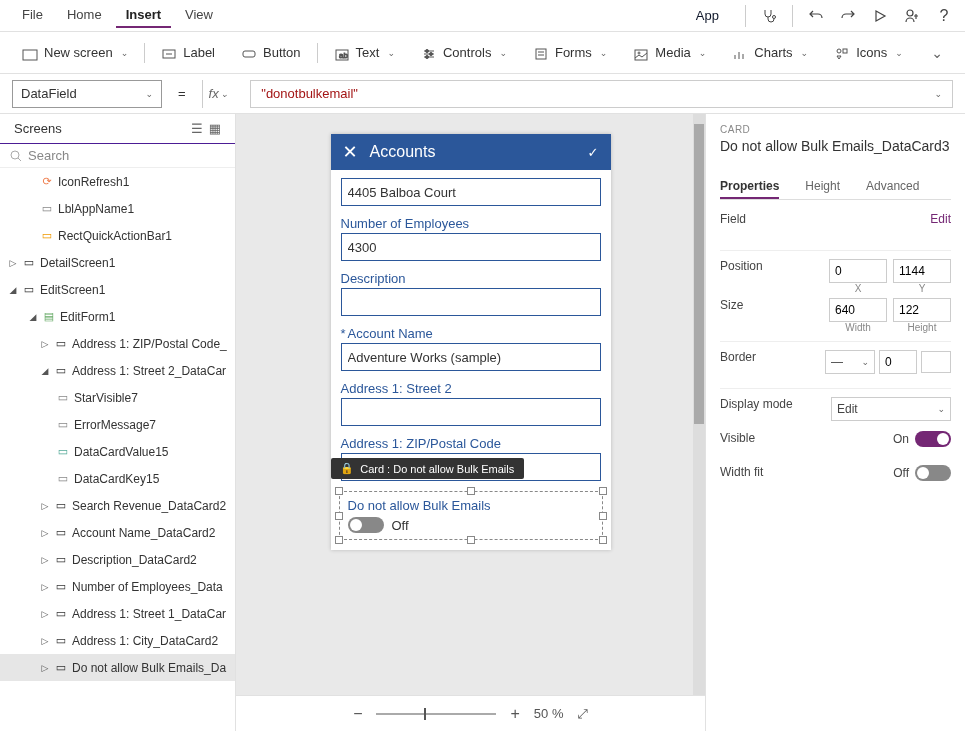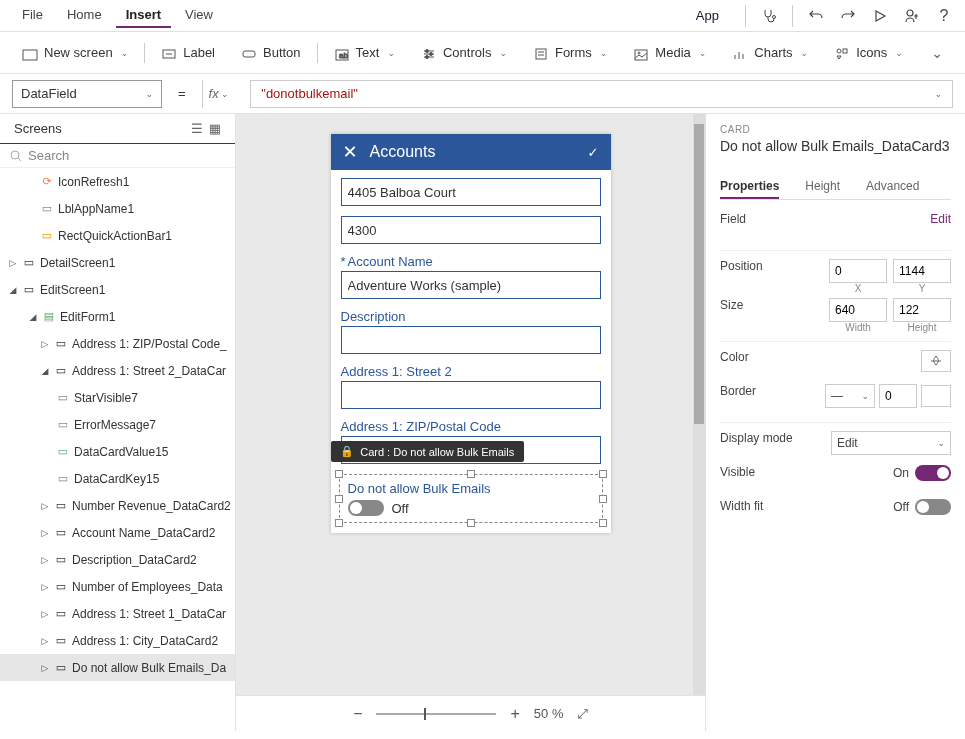--- a/index.html
+++ b/index.html
@@ -305,21 +305,21 @@
           <span class="tree-icon" style="color:#5a9;">▭</span>
           <span>DataCardValue15</span>
         </div>
       <div class="tree-row indent3">
           <span class="tree-icon" style="color:#888;">▭</span>
           <span>DataCardKey15</span>
         </div>
       <div class="tree-row indent2">
           <span class="expand">▷</span>
           <span class="tree-icon">▭</span>
-          <span>Number Revenue_DataCard2</span>
+          <span>Search Revenue_DataCard2</span>
         </div>
       <div class="tree-row indent2">
           <span class="expand">▷</span>
           <span class="tree-icon">▭</span>
           <span>Account Name_DataCard2</span>
         </div>
       <div class="tree-row indent2">
           <span class="expand">▷</span>
           <span class="tree-icon">▭</span>
           <span>Description_DataCard2</span>
@@ -356,29 +356,30 @@
         <div class="phone-header">
           <div class="phone-title">
             <span style="font-size:18px;">✕</span>
             <span>Accounts</span>
           </div>
           <span>✓</span>
         </div>
         <div class="form-body">
           <div class="field"><input class="field-input" value="4405 Balboa Court" style=""></div>
           <div class="field">
+            <div class="field-label">Number of Employees</div>
             <input class="field-input" value="4300" style="">
+          </div>
+          <div class="field">
+            <div class="field-label">Description</div>
+            <input class="field-input" style="">
           </div>
           <div class="field">
             <div class="field-label"><span class="req">*</span><span>Account Name</span></div>
             <input class="field-input" value="Adventure Works (sample)" style="">
-          </div>
-          <div class="field">
-            <div class="field-label">Description</div>
-            <input class="field-input" style="">
           </div>
           <div class="field">
             <div class="field-label">Address 1: Street 2</div>
             <input class="field-input" style="">
           </div>
           <div class="field" style="position:relative;">
             <div class="field-label">Address 1: ZIP/Postal Code</div>
             <input class="field-input" style="">
             <div class="card-tooltip" style="left:-10px; top:22px;">
               <span>🔒</span>
@@ -434,28 +435,20 @@
     </div>
     <div class="prop-row">
       <span>Size</span>
       <div class="prop-inputs">
         <div><input class="prop-input" value="640" style=""><div class="prop-sub">Width</div></div>
         <div><input class="prop-input" value="122" style=""><div class="prop-sub">Height</div></div>
       </div>
     </div>
     <div class="divider"></div>
     <div class="prop-row">
-      <span>Color</span>
-      <div class="color-swatch">
-          <svg width="14" height="14" viewBox="0 0 14 14" fill="none" stroke="#666" stroke-width="1">
-            <path d="M7 2c3 3 3 6 0 9M7 2c-3 3-3 6 0 9M2 7h10"></path>
-          </svg>
-        </div>
-    </div>
-    <div class="prop-row">
       <span>Border</span>
       <div style="display:flex;gap:4px;align-items:center;">
         <div class="small-select" style="width:50px;">
             <span>—</span>
             <span class="caret">⌄</span>
           </div>
         <input class="prop-input" style="width: 38px;" value="0">
         <div class="color-swatch"></div>
       </div>
     </div>

